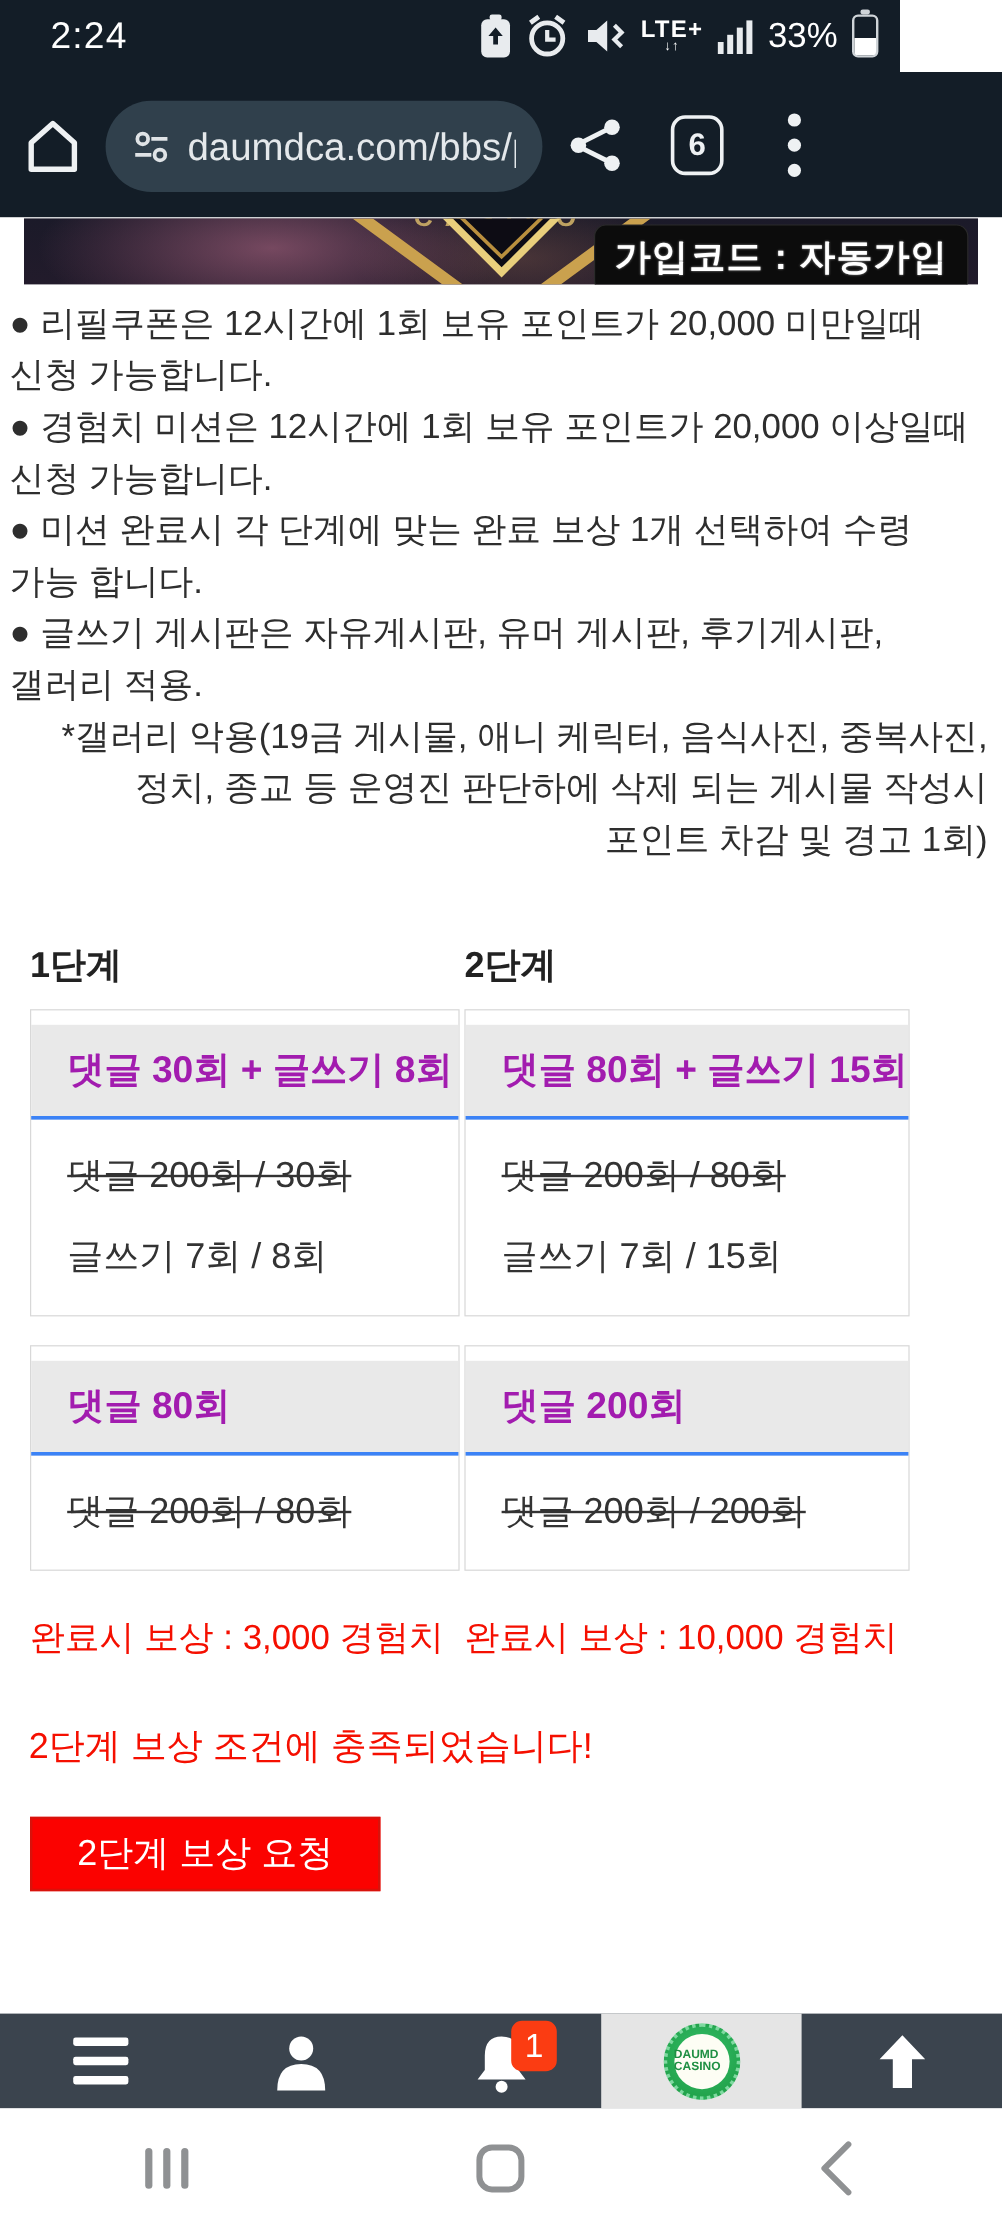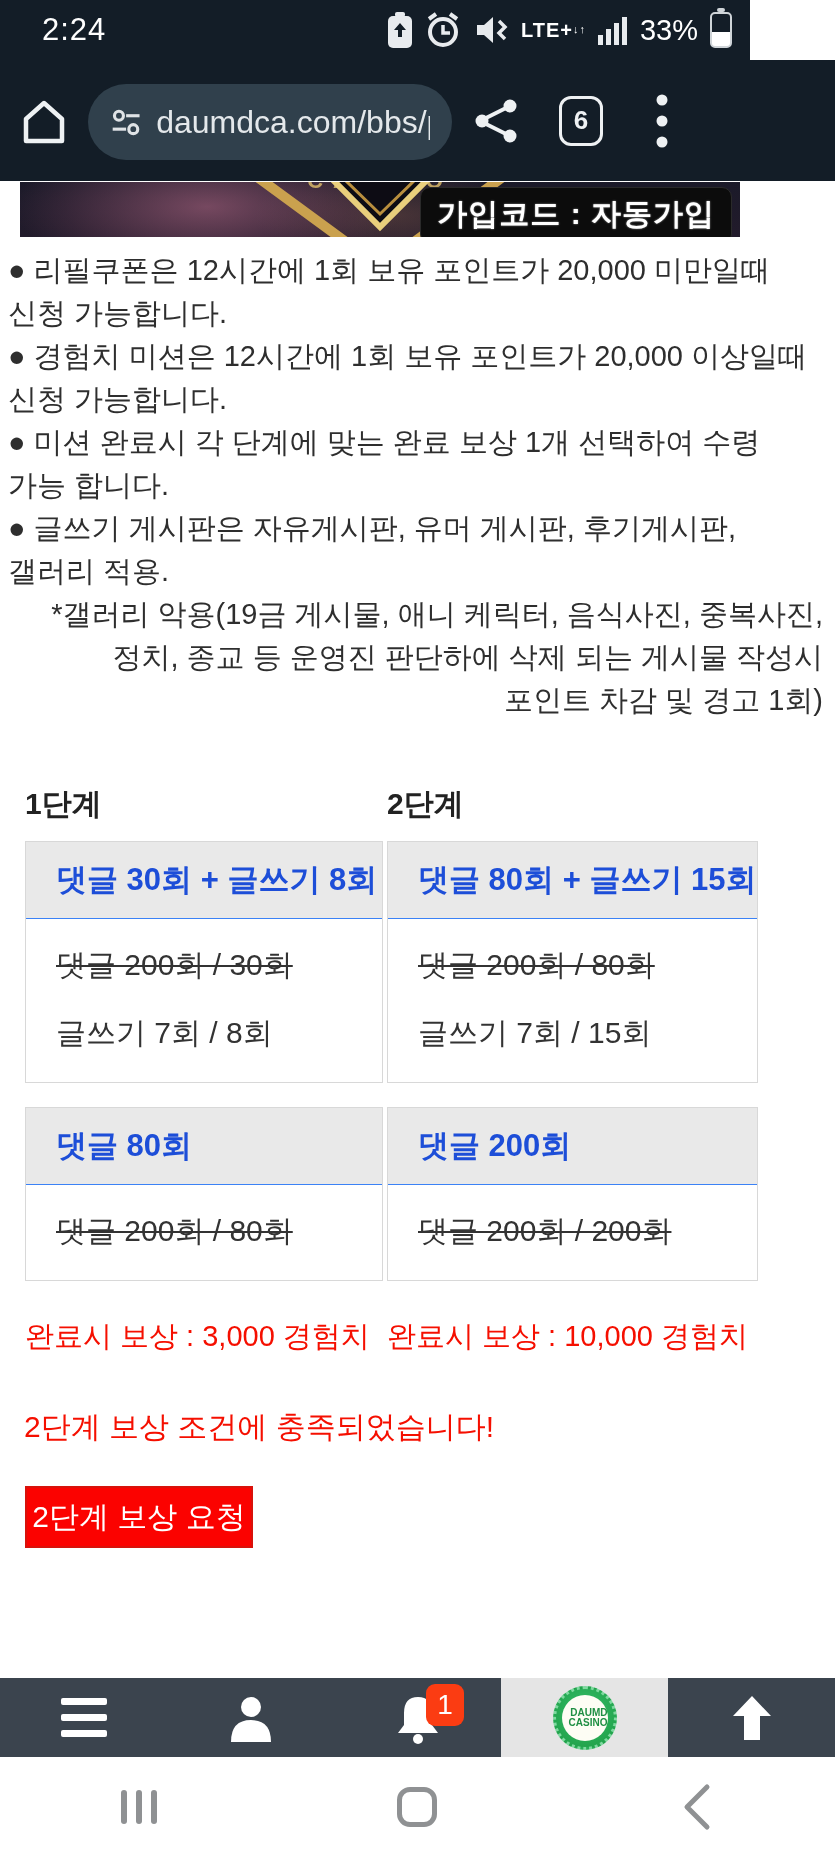--- a/index.html
+++ b/index.html
@@ -4,40 +4,40 @@
 <style>
   * { margin:0; padding:0; box-sizing:border-box; }
   html,body { background:#fff; }
   body { font-family:"Liberation Sans","DejaVu Sans",sans-serif; }
   .screen { position:relative; width:835px; height:1856px; background:#fff; overflow:hidden; margin:0 auto; }
 
   
   .status-bar { position:absolute; top:0; left:0; width:750px; height:60px; background:#131d27; display:flex; align-items:center; justify-content:space-between; padding:0 18px 0 42px; }
   .status-time { color:#fefefe; font-size:31px; letter-spacing:1px; }
   .status-right { display:flex; align-items:center; gap:12px; color:#fff; }
-  .net-type { display:flex; flex-direction:row; align-items:center; line-height:1; color:#fff; }
+  .net-type { display:flex; flex-direction:column; align-items:center; line-height:1; color:#fff; }
   .net-type .lte { font-size:20px; font-weight:bold; letter-spacing:1px; }
   .net-type .arrows { font-size:11px; margin-top:-1px; letter-spacing:1px; }
   .batt-pct { font-size:29px; color:#fff; }
   .batt-shape { width:22px; height:36px; border:2px solid #cfd4d8; border-radius:5px; position:relative; background:linear-gradient(to top,#fff 0 45%,transparent 45%); }
   .batt-shape:before { content:""; position:absolute; top:-6px; left:5px; width:8px; height:4px; background:#cfd4d8; border-radius:2px; }
 
   
   .toolbar { position:absolute; top:60px; left:0; width:835px; height:121px; background:#131d27; }
   .url-pill { position:absolute; left:88px; top:24px; width:364px; height:76px; background:#30404c; border-radius:38px; display:flex; align-items:center; padding:0 22px; gap:14px; }
   .url-text { color:#e4e8eb; font-size:32px; white-space:nowrap; overflow:hidden; }
   .tb-icon { position:absolute; top:0; height:121px; display:flex; align-items:center; justify-content:center; }
   .home-btn { left:14px; width:60px; }
   .share-btn { left:462px; width:70px; }
   .tabs-btn { left:546px; width:70px; }
   .tabs-box { width:44px; height:50px; border:3.5px solid #eef1f3; border-radius:12px; display:flex; align-items:center; justify-content:center; color:#eef1f3; font-size:26px; font-weight:bold; }
   .kebab-btn { left:630px; width:64px; }
 
   
-  .banner { position:absolute; top:182px; left:20px; width:720px; height:55px; background:
+  .banner { position:absolute; top:182px; left:20px; width:795px; height:55px; background:
       radial-gradient(ellipse 260px 90px at 26% 45%, rgba(190,110,140,.55), rgba(120,70,95,.25) 55%, transparent 75%),
       radial-gradient(ellipse 200px 70px at 52% 60%, rgba(150,100,80,.35), transparent 70%),
       linear-gradient(#1b1a29,#221b2b); overflow:hidden; }
   .banner-art { position:absolute; left:50%; top:0; transform:translateX(-50%); }
   .casino-remnant { position:absolute; left:50%; top:-14px; transform:translateX(-50%); color:#d8b86a; font-size:22px; font-weight:bold; letter-spacing:10px; opacity:.85; }
   .join-badge { position:absolute; right:8px; top:5px; background:#0c0c0c; border-radius:10px; padding:6px 16px 8px; border:1px solid #2a2a2a; }
   .join-badge span { color:#fff; font-size:30px; font-weight:800; letter-spacing:1px; text-shadow:0 0 2px rgba(255,255,255,.6); }
 
   
   .content { position:absolute; top:237px; left:0; width:835px; }
@@ -46,40 +46,40 @@
   .note { color:#2e2e2e; font-size:29px; line-height:43px; padding-left:14px; word-break:keep-all;text-align:right; }
   .timer-line { margin:97px 0 0 24px; font-size:30px; }
   .timer-label { color:#3a3a3a; }
   .timer-value { color:#f50f00; }
 
   .stage-grid { display:flex; margin:62px 0 0 25px; gap:4px; }
   .stage-col1 { width:358px; }
   .stage-col2 { width:371px; }
   .stage-label { font-size:30px; font-weight:bold; color:#222; margin-bottom:16px; }
   .card { border:1px solid #d8d8d8; background:#fff; }
-  .card-head { background:#e9e9e9; border-bottom:1px solid #3b82f6; padding:17px 10px 17px 30px; font-size:31px; font-weight:bold; color:#1d4ed8; white-space:nowrap; }
+  .card-head { background:#e9e9e9; border-bottom:3px solid #3b82f6; padding:17px 10px 17px 30px; font-size:31px; font-weight:bold; color:#a21caf; white-space:nowrap;margin-top:12px; }
   .card-body { padding:26px 10px 28px 30px; }
   .card-row { font-size:30px; color:#333; white-space:nowrap; }
   .card-row + .card-row { margin-top:27px; }
   .strike { text-decoration:line-through; text-decoration-thickness:2px; }
   .card + .card { margin-top:24px; }
   .reward { margin-top:36px; color:#f50f00; font-size:29px; white-space:nowrap; }
 
   .status-message { margin:50px 0 0 24px; color:#f50f00; font-size:30px; }
-  .claim-btn { display:block; margin:38px 0 0 25px; width:228px; height:62px; background:#fb0200; border:2px solid #d8120b; color:#fff; font-size:30px; font-family:inherit; text-align:center; line-height:56px; cursor:pointer; }
+  .claim-btn { display:block; margin:38px 0 0 25px; width:292px; height:62px; background:#fb0200; border:2px solid #d8120b; color:#fff; font-size:30px; font-family:inherit; text-align:center; line-height:56px; cursor:pointer; }
 
   
   .bottom-nav { position:absolute; top:1678px; left:0; width:835px; height:79px; background:#3b444e; display:flex; }
   .nav-cell { width:167px; height:79px; display:flex; align-items:center; justify-content:center; position:relative; }
   .nav-cell.logo-cell { background:#e5e5e5; }
   .hamburger { display:flex; flex-direction:column; gap:9px; }
   .hamburger i { display:block; width:46px; height:7px; background:#fff; border-radius:2px; }
   .badge { position:absolute; top:6px; left:92px; min-width:38px; height:42px; background:#fb3c12; border-radius:9px; color:#fff; font-size:28px; display:flex; align-items:center; justify-content:center; padding:0 6px; }
   .logo-circle { width:64px; height:64px; border-radius:50%; background:radial-gradient(circle at 50% 40%, #35c06b, #1d9b43); border:3px dotted #7fd9a0; display:flex; flex-direction:column; align-items:center; justify-content:center; }
-  .logo-inner { width:46px; height:46px; border-radius:50%; background:#fdfdf4; display:flex; flex-direction:column; align-items:flex-end; justify-content:center; line-height:1; }
+  .logo-inner { width:46px; height:46px; border-radius:50%; background:#fdfdf4; display:flex; flex-direction:column; align-items:flex-start; justify-content:center; line-height:1; }
   .logo-inner b { color:#1f8f43; font-size:10px; letter-spacing:0; }
 
   
   .android-nav { position:absolute; top:1757px; left:0; width:835px; height:99px; background:#fff; display:flex; align-items:center; }
   .anav { flex:1; display:flex; align-items:center; justify-content:center; }
   .recents { display:flex; gap:9px; }
   .recents i { display:block; width:6px; height:34px; background:#8f9193; border-radius:3px; }
   .home-sq { width:40px; height:40px; border:5px solid #8f9193; border-radius:13px; }
 </style>
 </head>

